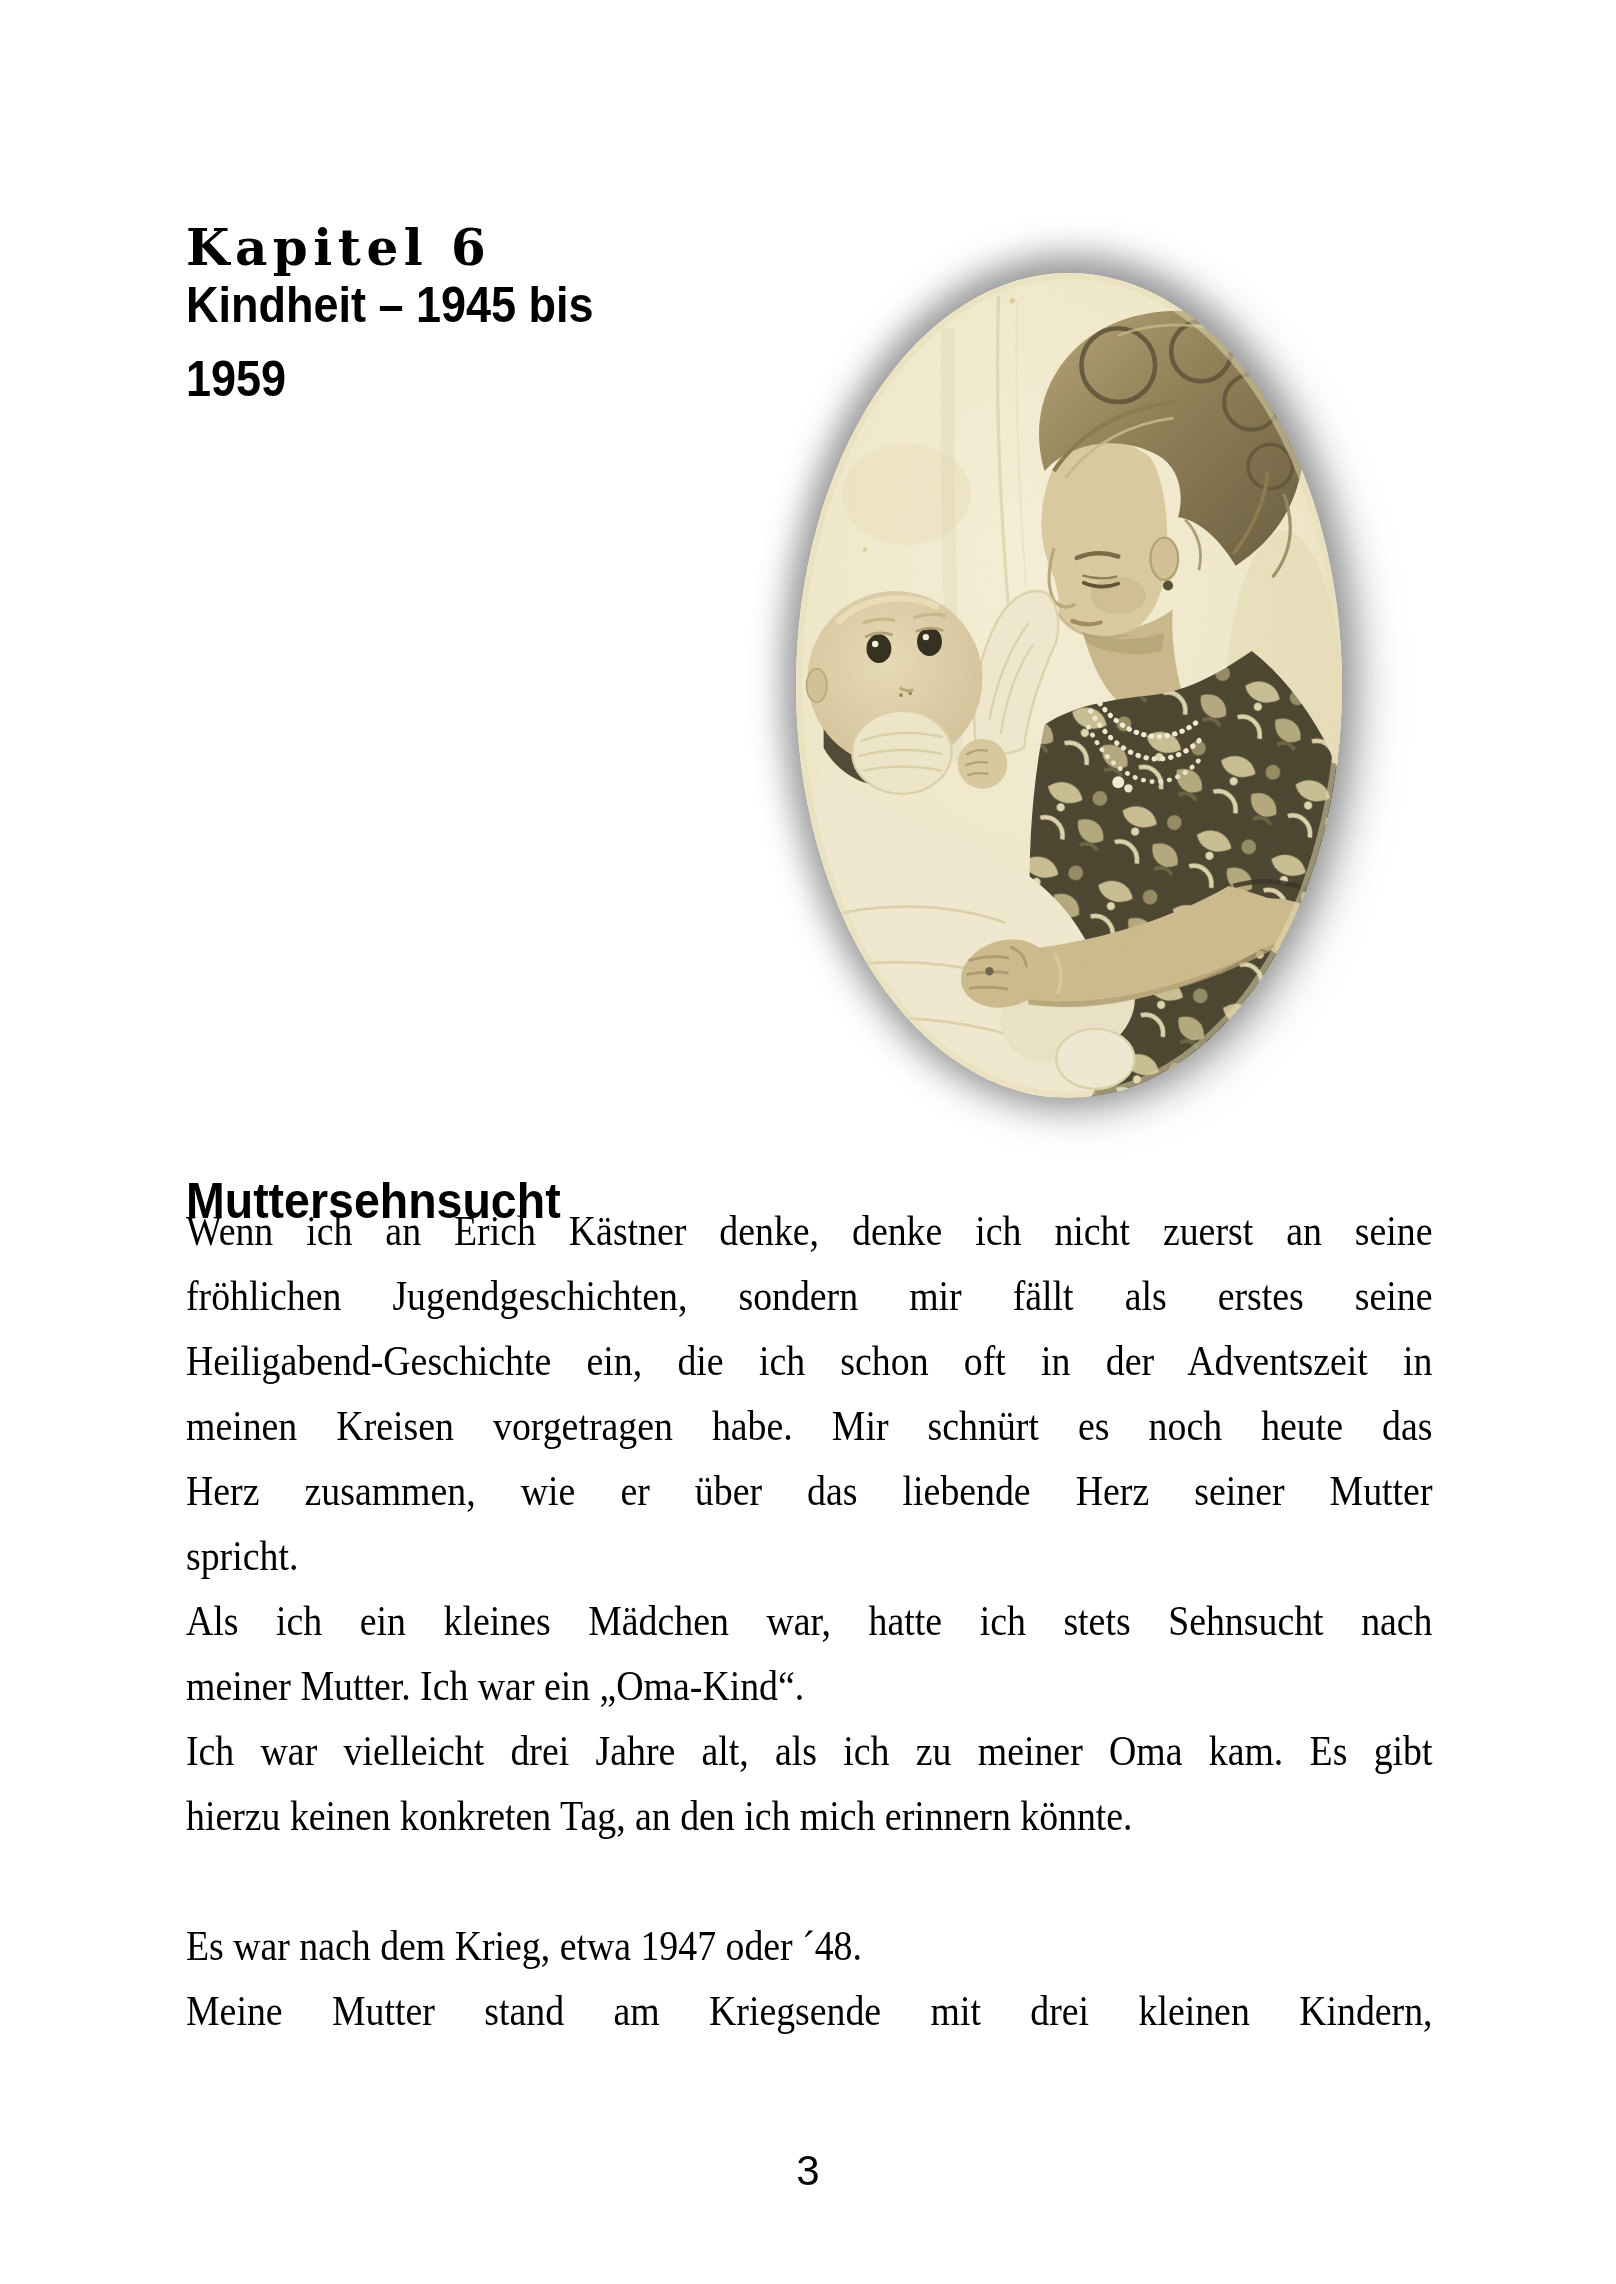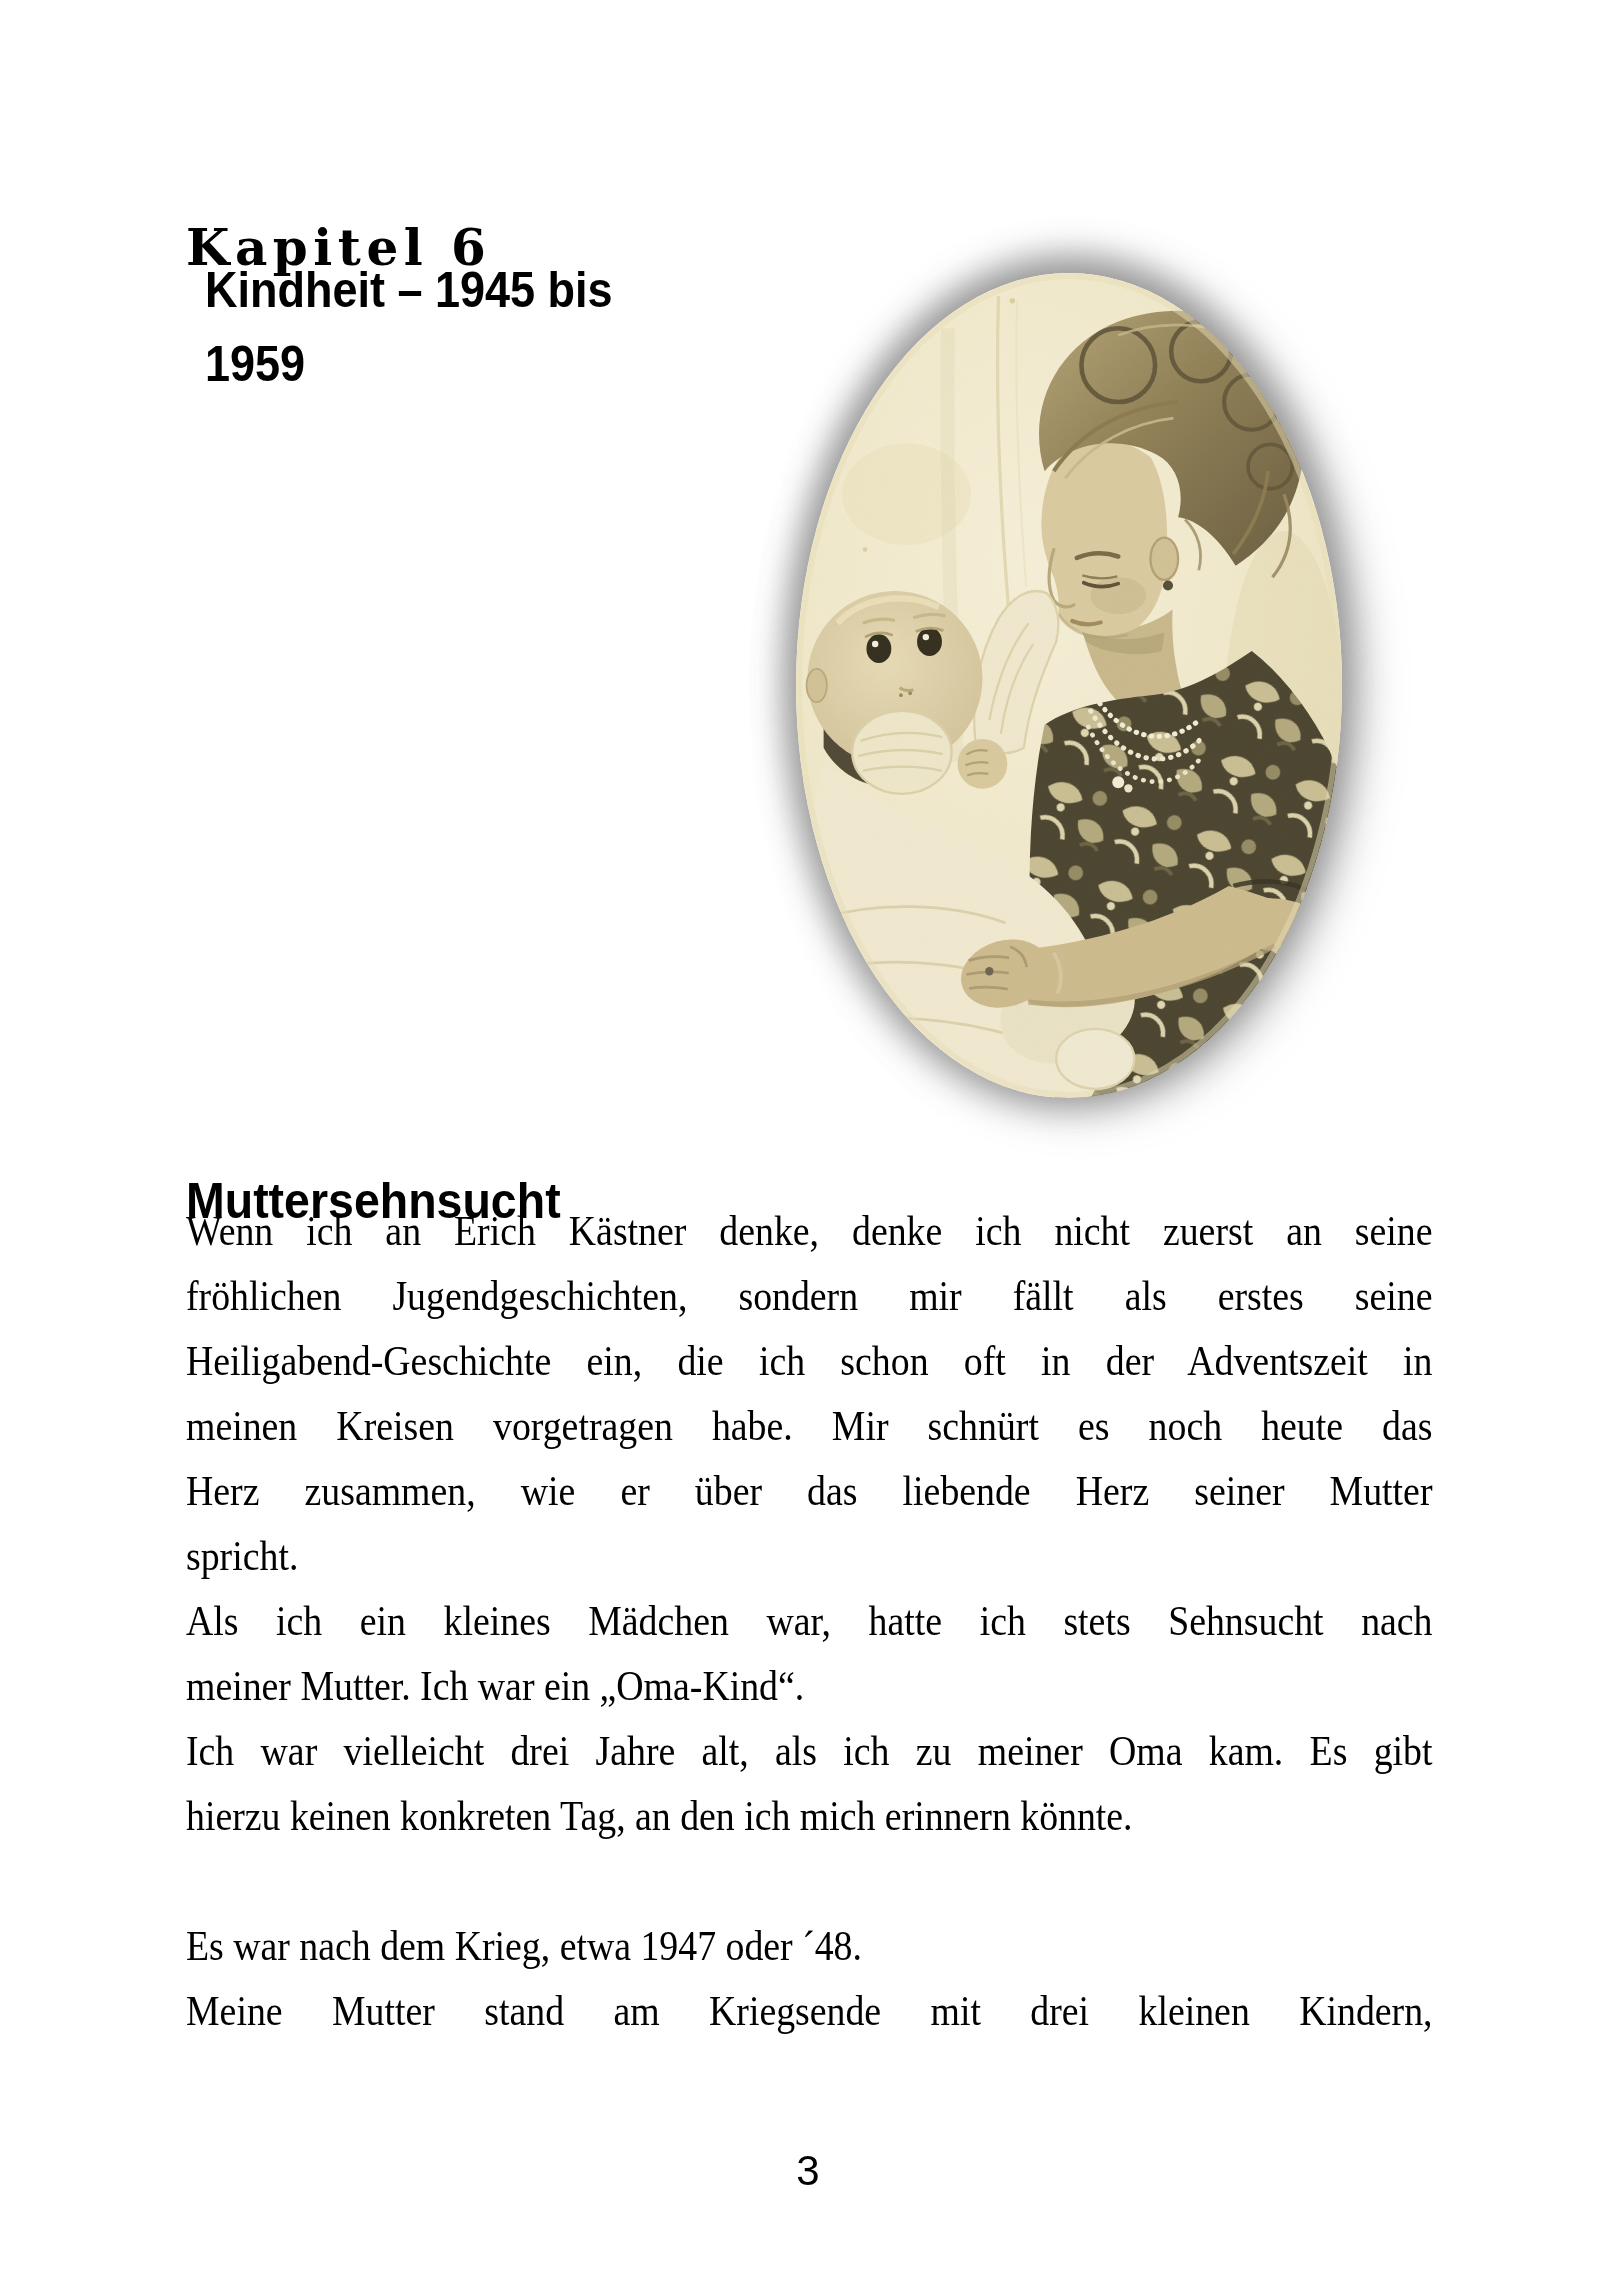--- a/index.html
+++ b/index.html
@@ -17,21 +17,21 @@
   .kapitel {
     position: absolute; left: 186px; top: 182px;
     font-family: "DejaVu Serif", serif;
     font-weight: bold;
     font-size: 50px; line-height: 64px;
     letter-spacing: 5.5px;
     white-space: nowrap;
   }
 
   
-  .subtitle { position: absolute; left: 186px; top: 253px; margin-left: 19px; }
+  .subtitle { position: absolute; left: 186px; top: 268px; }
   .subtitle-line {
     font-weight: bold;
     font-size: 50px; line-height: 74px;
     transform: scaleX(0.90); transform-origin: left top;
     white-space: nowrap;
   }
 
   
   .photo {
     position: absolute; left: 796px; top: 273px;

